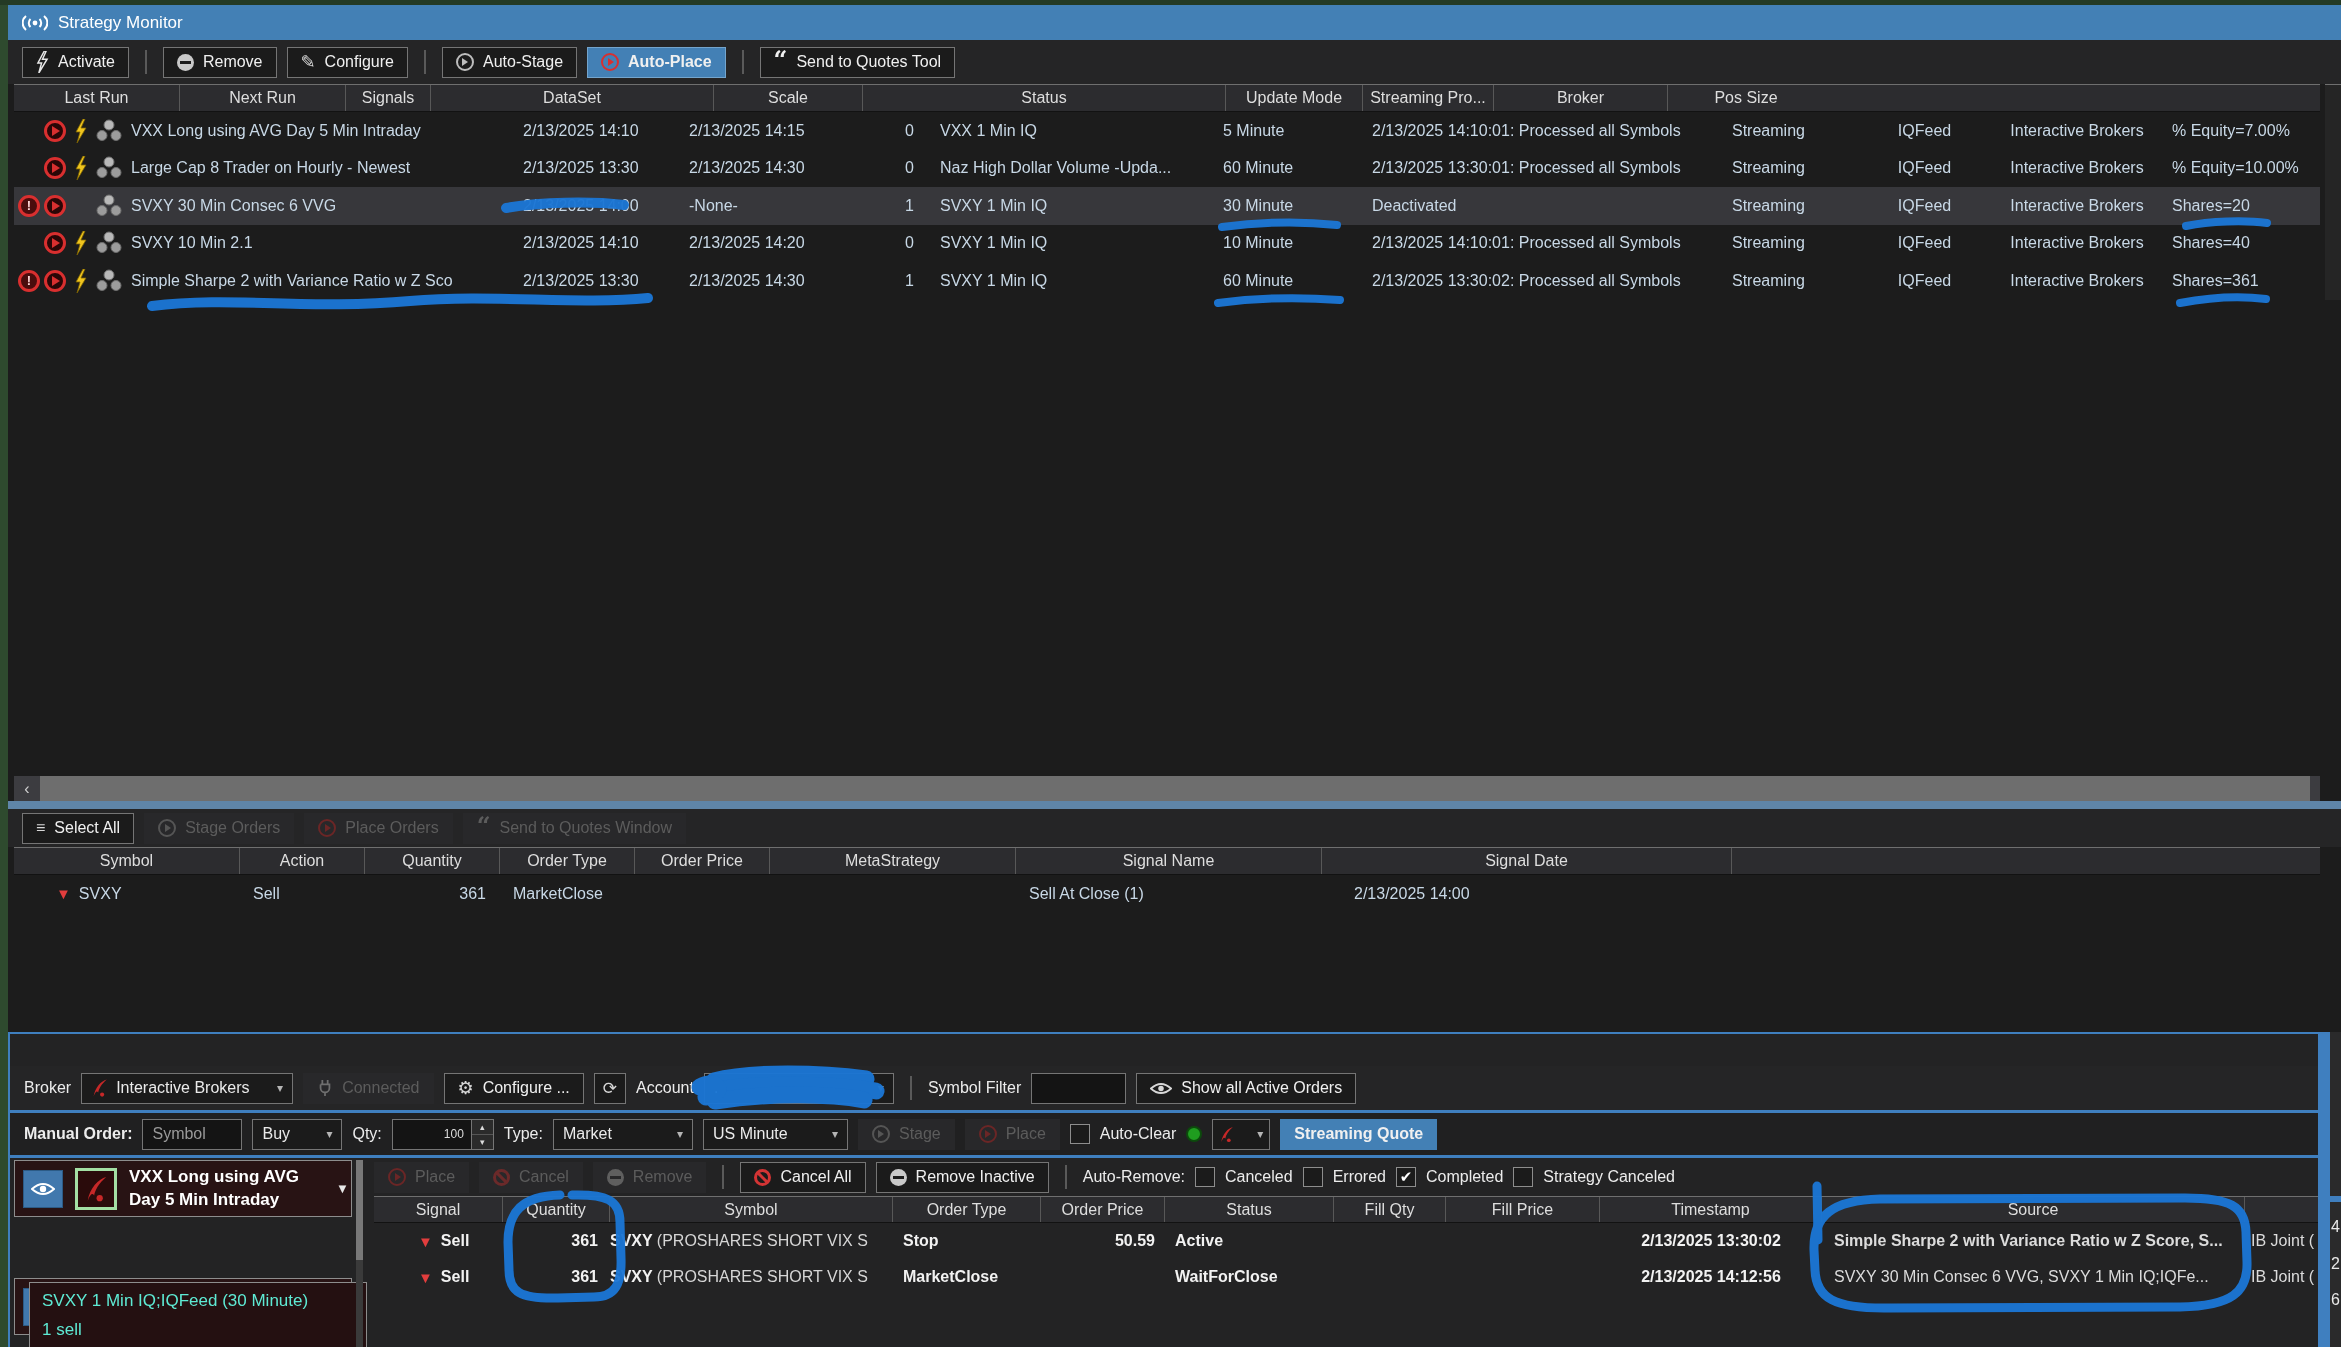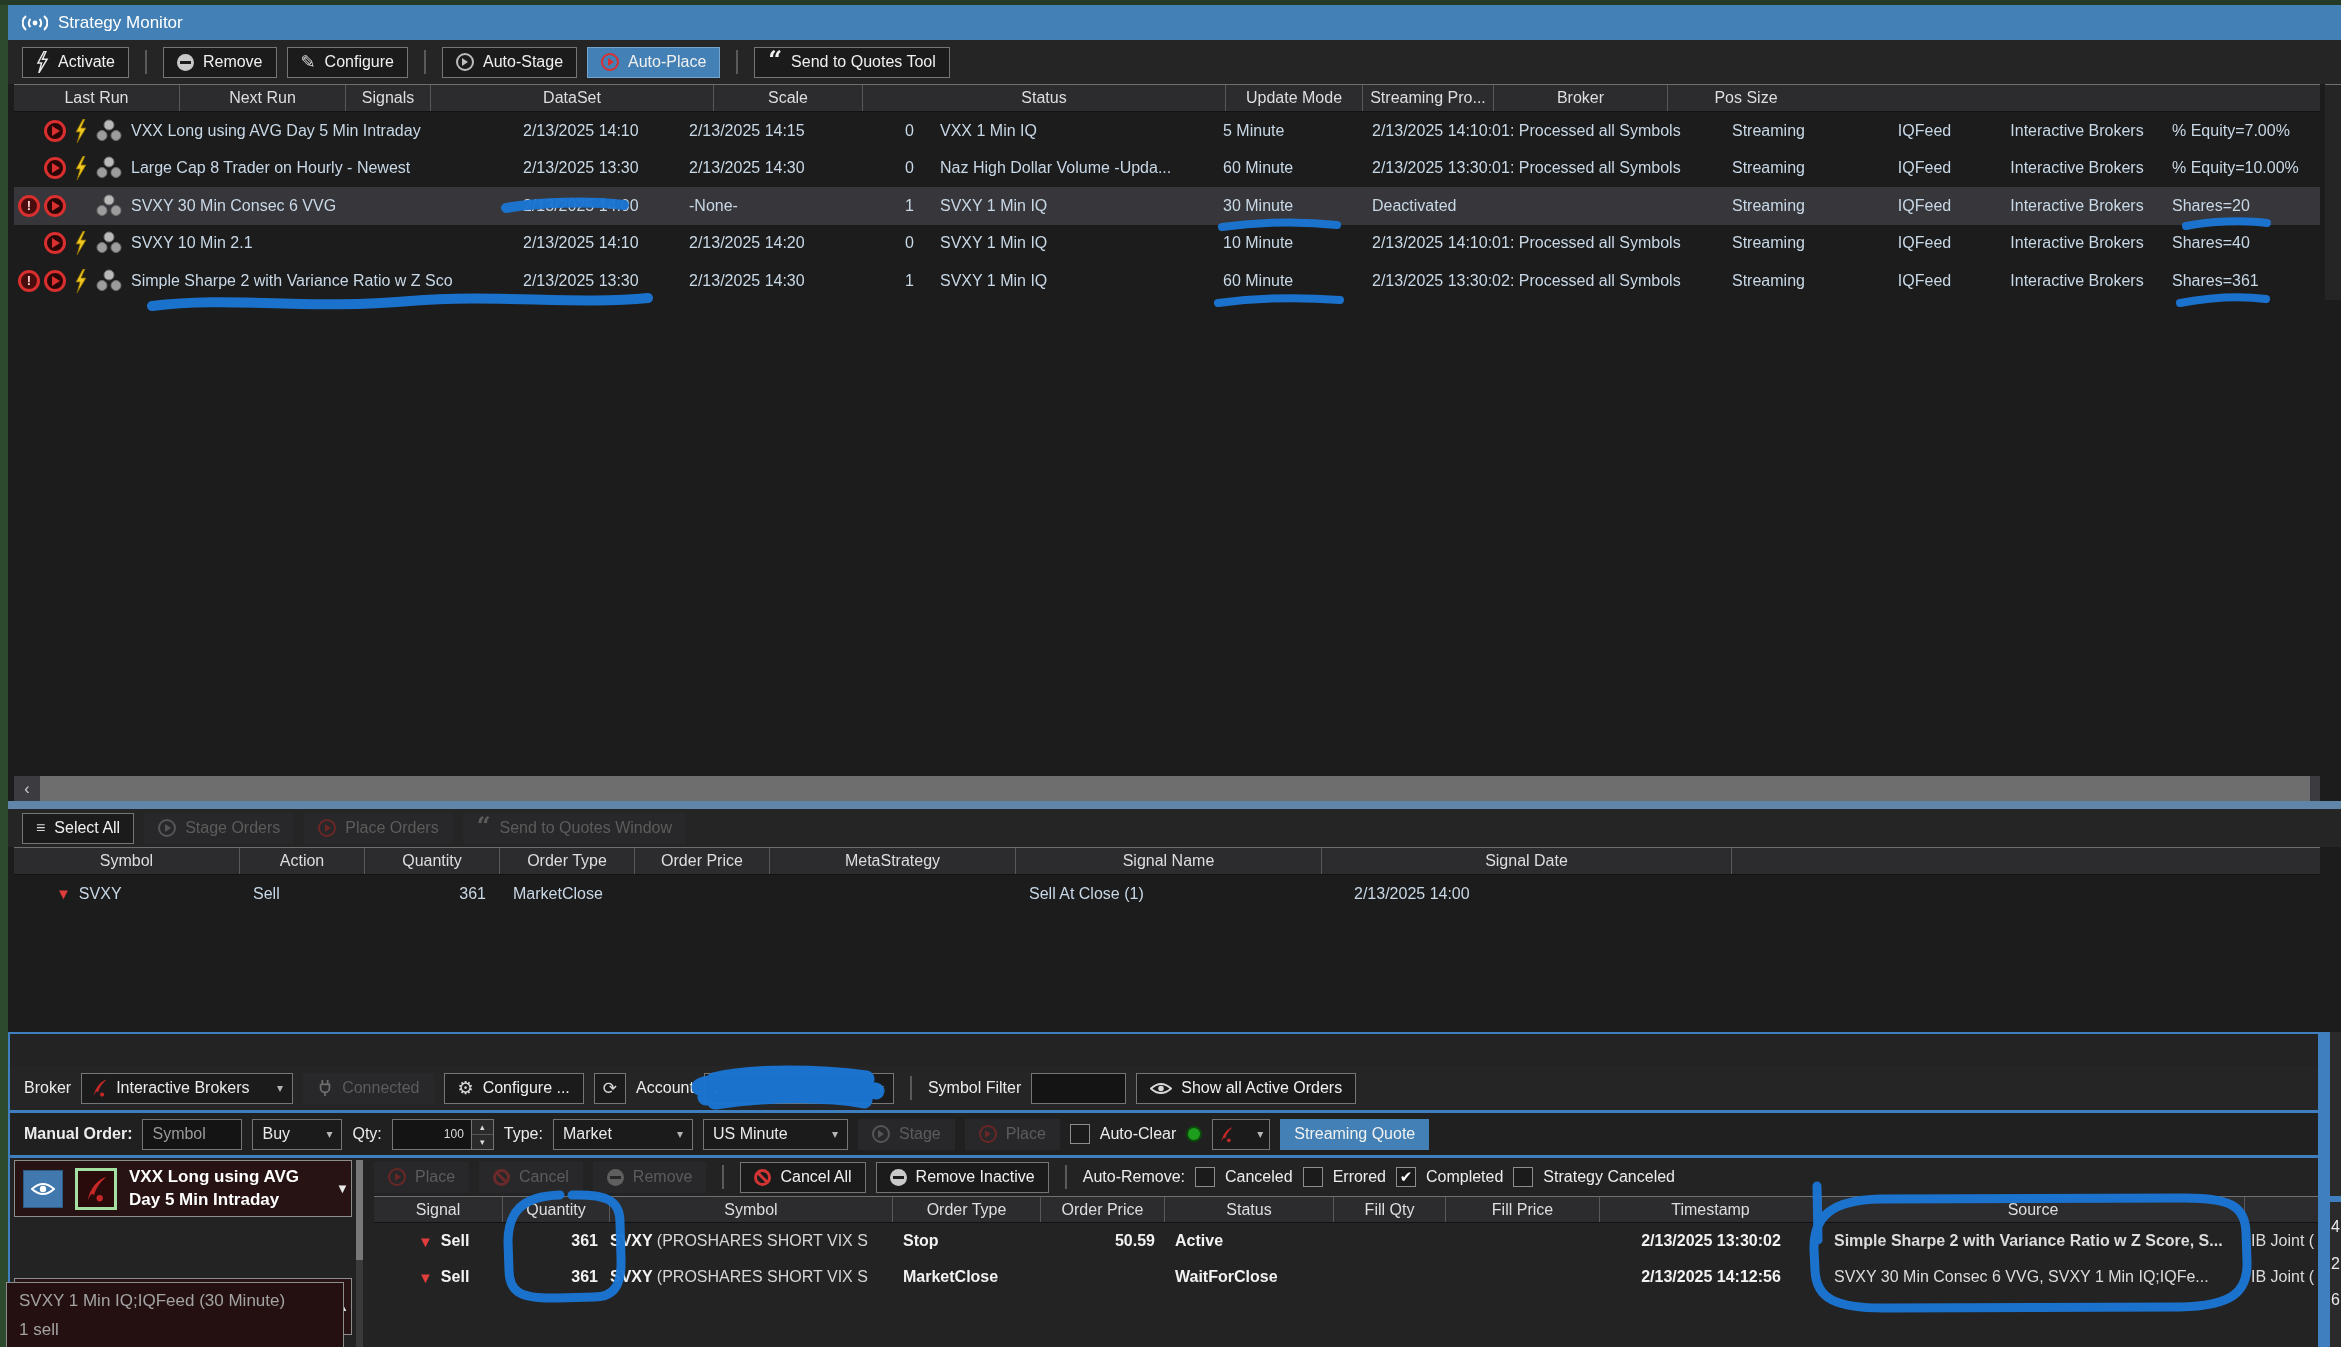--- a/index.html
+++ b/index.html
@@ -10,21 +10,21 @@
   .abs { position:absolute; }
 
   
   .titlebar { background:#4380b5; display:flex; align-items:center; color:#fff; font-size:17px; padding-left:14px; gap:10px; }
   .green-edge { background:#2e4a2e; }
 
   
   .tbar { display:flex; align-items:center; background:#252526; padding-left:14px; gap:10px; }
   .btn { display:inline-flex; align-items:center; gap:9px; height:31px; padding:0 13px; background:#1b1b1b;
          border:1px solid #757575; color:#f0f0f0; font-size:16px; white-space:nowrap; cursor:default; }
-  .btn.blue { background:#4380b5; border-color:#74a5cd; }
+  .btn.blue { background:#4380b5; border-color:#74a5cd;font-weight:bold; }
   .btn.dis  { color:#5c5c5c; border-color:transparent; background:#28282a; }
   .vsep { width:2px; height:24px; background:#5a5a5a; margin:0 6px; }
 
   
   .hdr { display:flex; background:#2c2c2f; border-top:1px solid #6f6f6f; border-bottom:1px solid #121212; }
   .hdr .c { display:flex; align-items:center; justify-content:center; color:#dedede; font-size:16px;
             border-right:1px solid #585858; height:100%; overflow:hidden; white-space:nowrap; }
   .trow { display:flex; align-items:center; color:#c8d8e6; font-size:16px; height:37.5px; white-space:nowrap; }
   .trow.sel { background:#37373b; }
   .cell { overflow:hidden; white-space:nowrap; }
@@ -488,21 +488,21 @@
       <svg width="24" height="28" viewBox="0 0 26 30">
           <path d="M4 28 C6 14 16 4 24 2 C16 9 12 16 11 22 C9 19 7 20 4 28 Z" fill="#c62828"></path>
           <circle cx="17" cy="25" r="3.4" fill="#c62828"></circle>
         </svg>
     </span>
     <span style="width:12px"></span>
     <span class="omName">SVXY 30 Min Consec 6 VVG</span>
     <span class="chev" style="margin-left:2px">▲</span>
   </div>
 
-  <div class="abs" style="left:6px;top:1282px;width:338px;height:65px;background:#241011;border:1px solid #8d8d8d;border-bottom:none;color:#a3a3a3;font-size:17px;padding:8px 12px;">
+  <div class="abs" style="left:29px;top:1282px;width:338px;height:65px;background:#241011;border:1px solid #8d8d8d;border-bottom:none;color:#5eead4;font-size:17px;padding:8px 12px;">
     <div style="margin-bottom:9px">SVXY 1 Min IQ;IQFeed (30 Minute)</div>
     <div>1 sell</div>
   </div>
   <div class="abs" style="left:356px;top:1160px;width:7px;height:187px;background:#3a3a3a;">
     <div style="width:7px;height:100px;background:#787878;"></div>
   </div>
 
   <div class="abs" style="left:374px;top:1158px;width:1944px;height:38px;display:flex;align-items:center;gap:10px;background:#232324;">
     <button class="btn dis">
       <span class="i-playc dimred">

